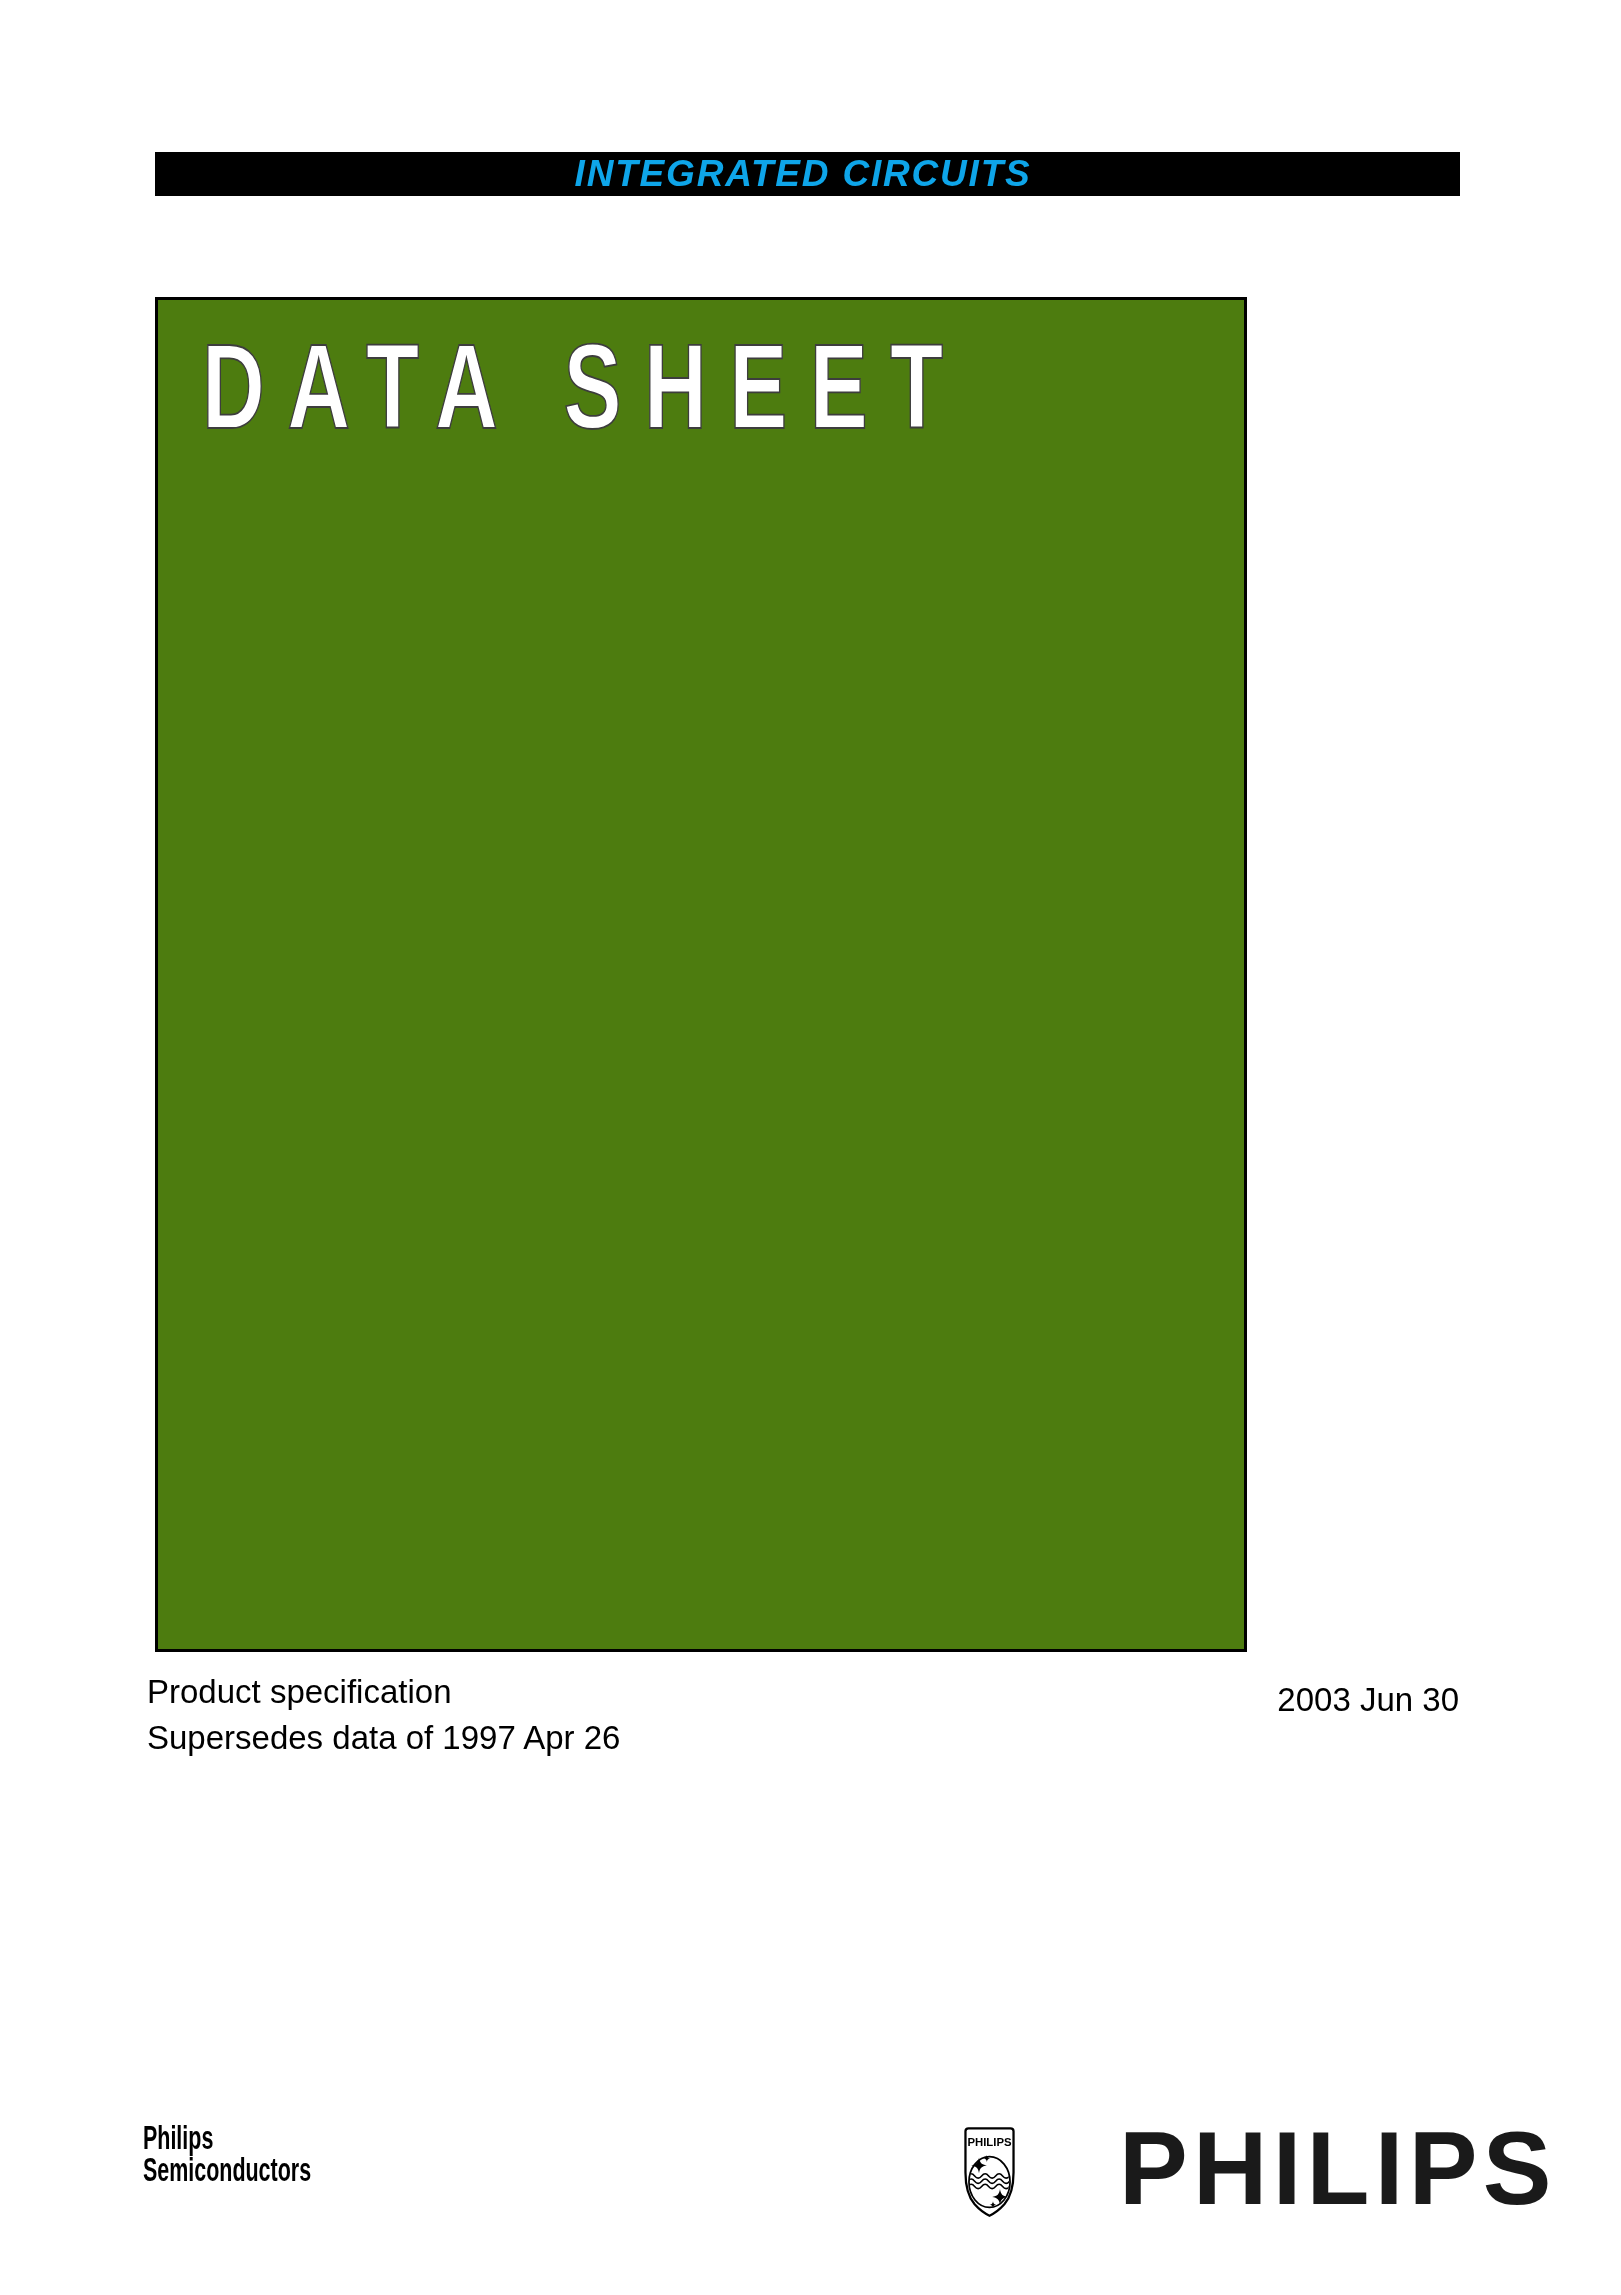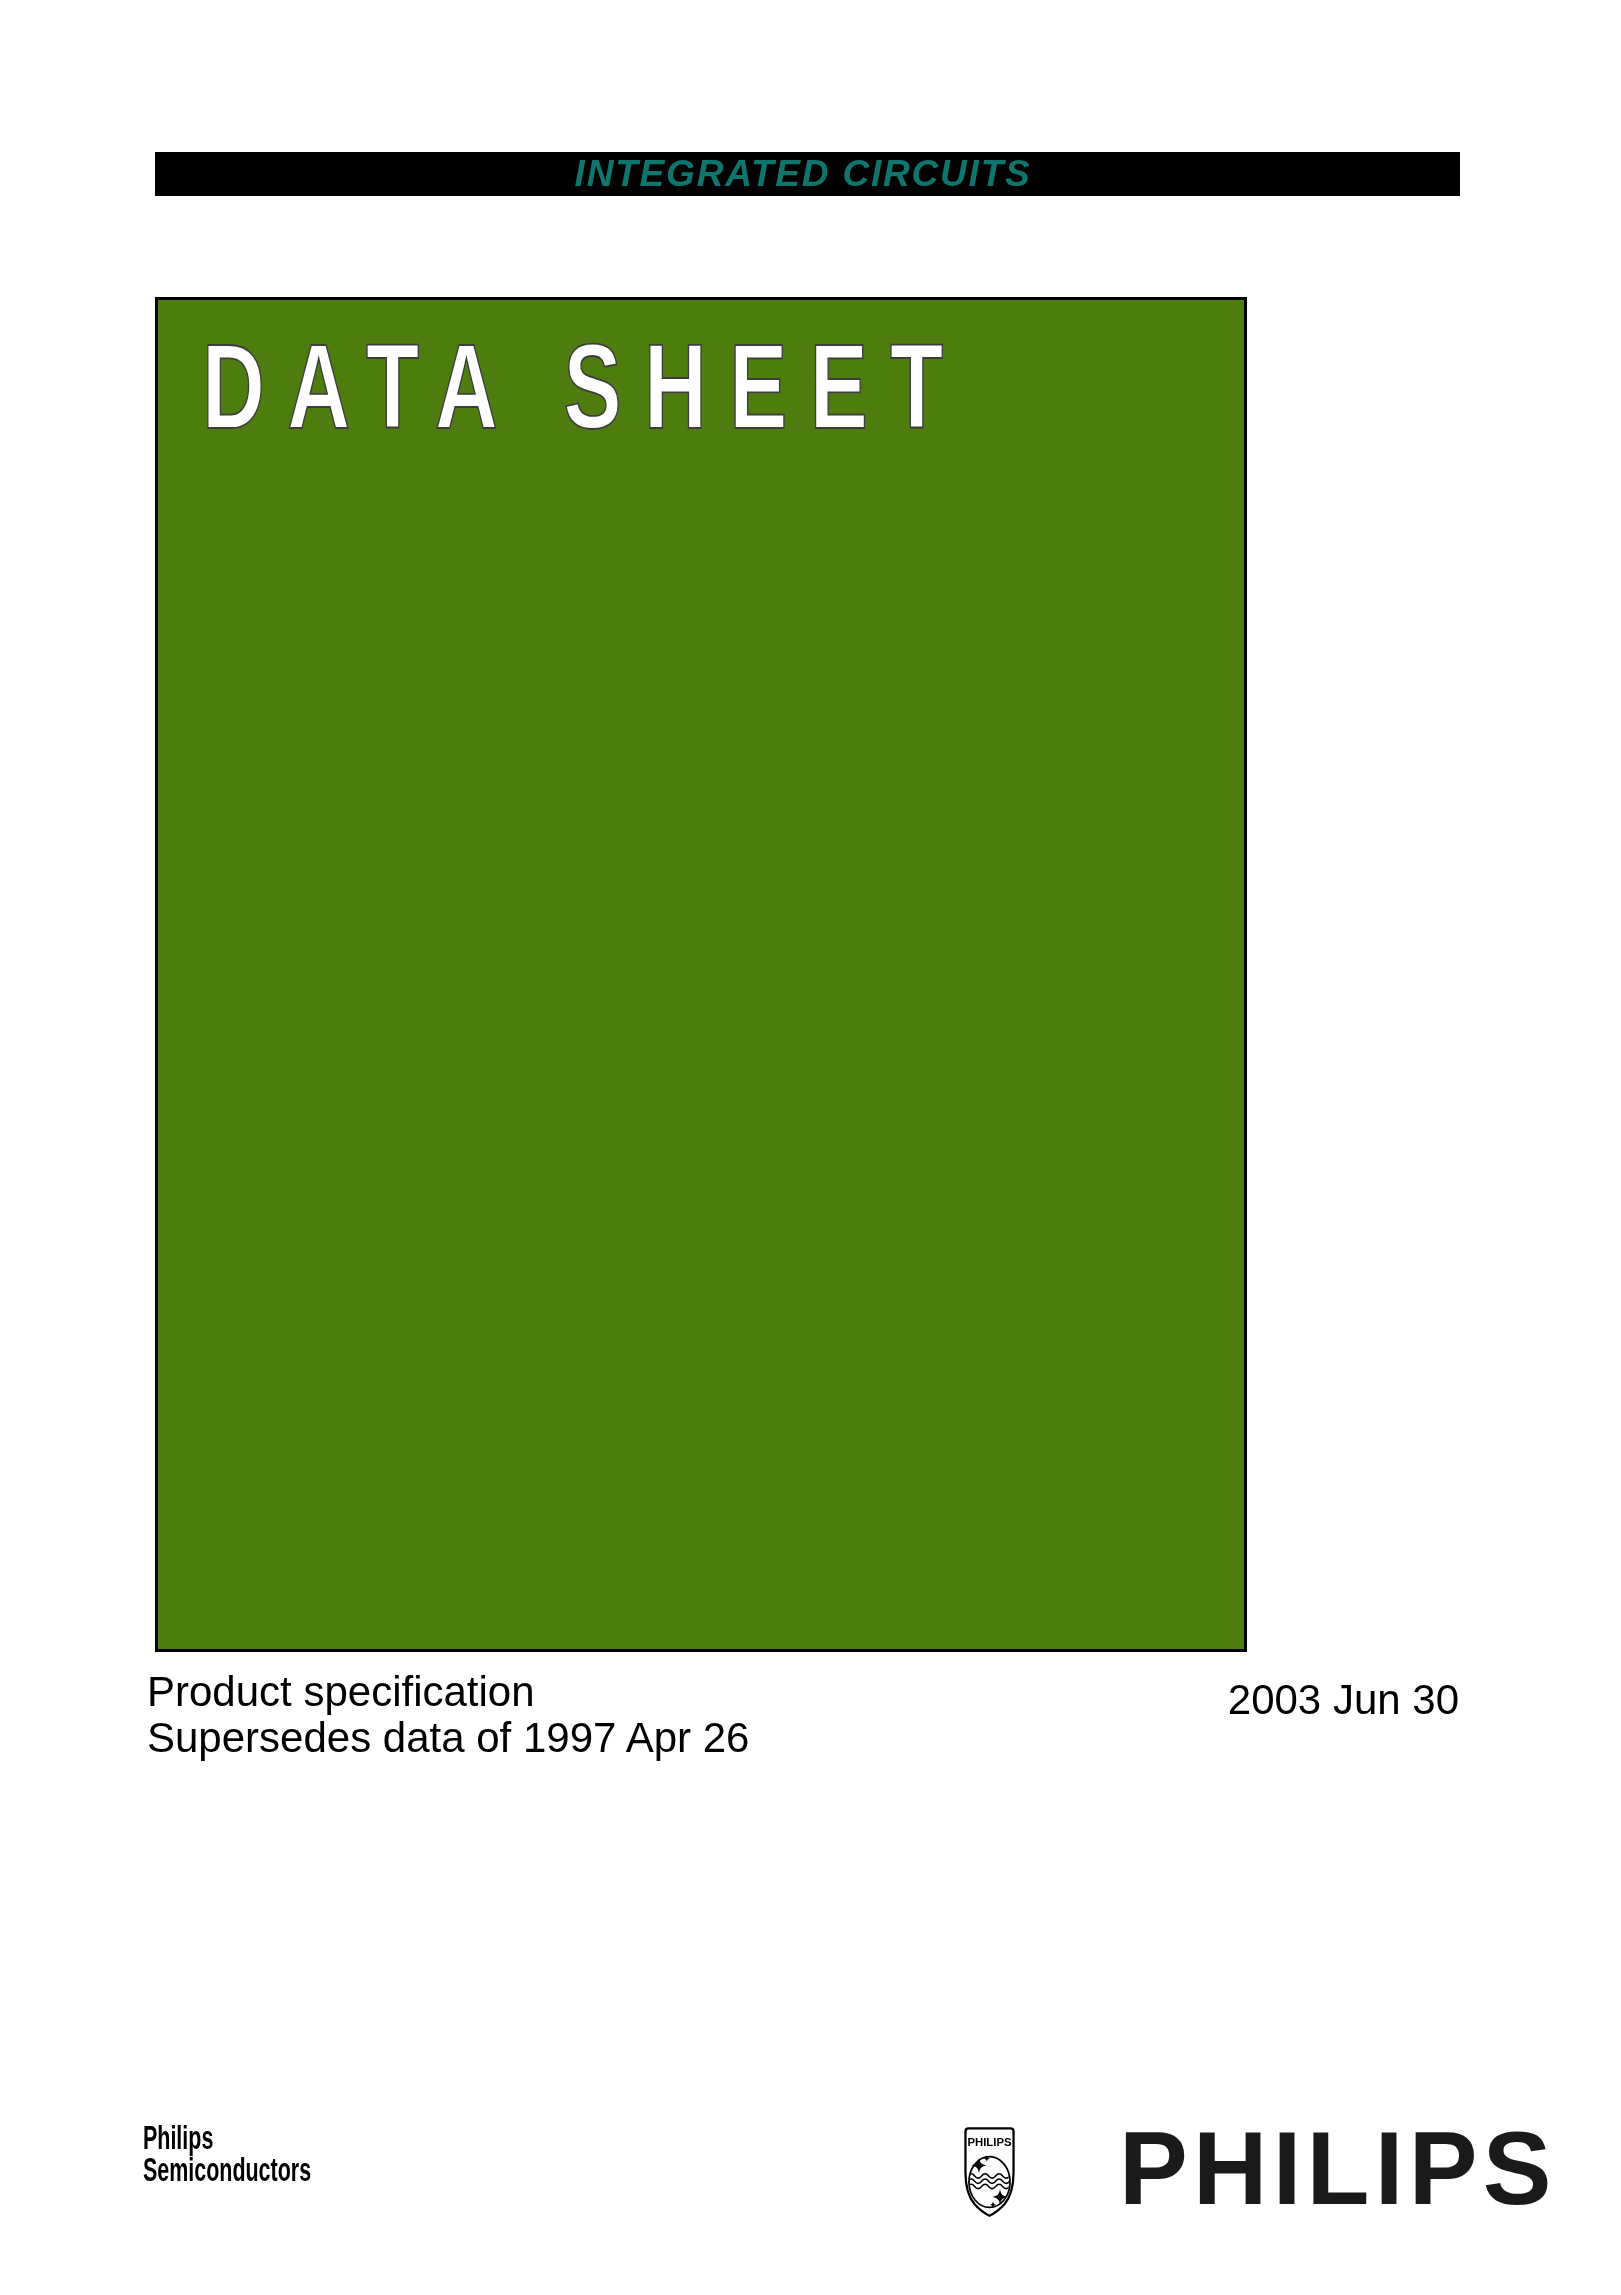--- a/index.html
+++ b/index.html
@@ -18,21 +18,21 @@
 
   
   .banner {
     position: absolute;
     left: 155px; top: 152px;
     width: 1305px; height: 44px;
     background: #000000;
     display: flex; align-items: center; justify-content: center;
   }
   .banner-label {
-    color: #0f766e;
+    color: #0ea5e9;
     font-size: 37px;
     font-weight: bold;
     font-style: italic;
     letter-spacing: 1.8px;
     white-space: nowrap;
     padding-right: 8.8px;
   }
 
   
   .cover-box {
@@ -71,21 +71,21 @@
     font-size: 81px;
     font-weight: normal;
     color: #000000;
   }
 
   
   .meta-row {
     position: absolute;
     left: 147px; top: 1669px;
     width: 1312px;
-    font-size: 42px;
+    font-size: 33px;
     line-height: 46px;
     color: #000000;
   }
   .meta-left { float: left; }
   .meta-date { float: right; margin-top: 8px; }
 
   
   .division {
     position: absolute;
     left: 143px; top: 2122px;

